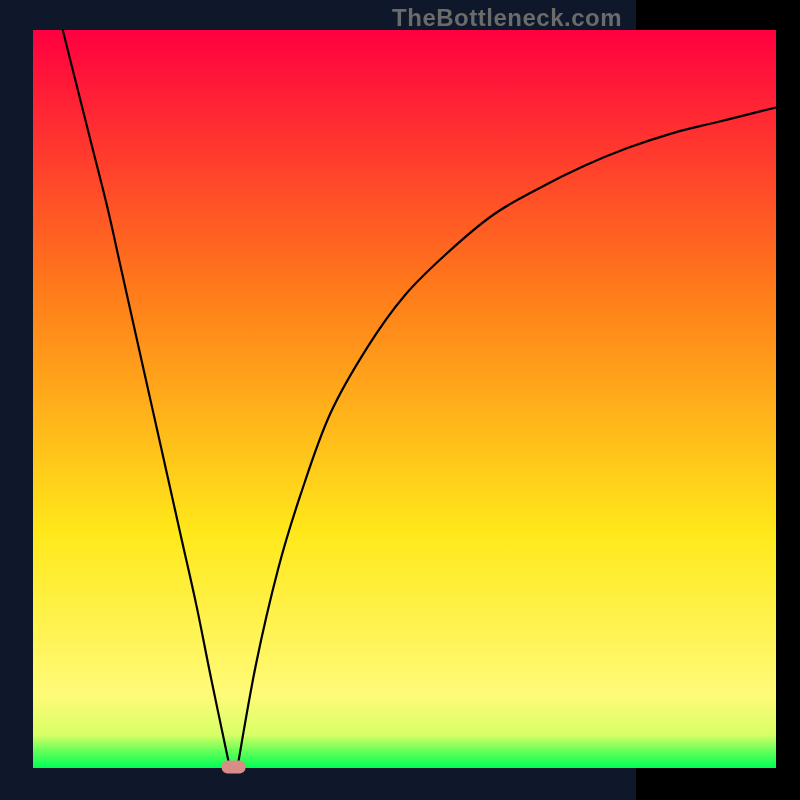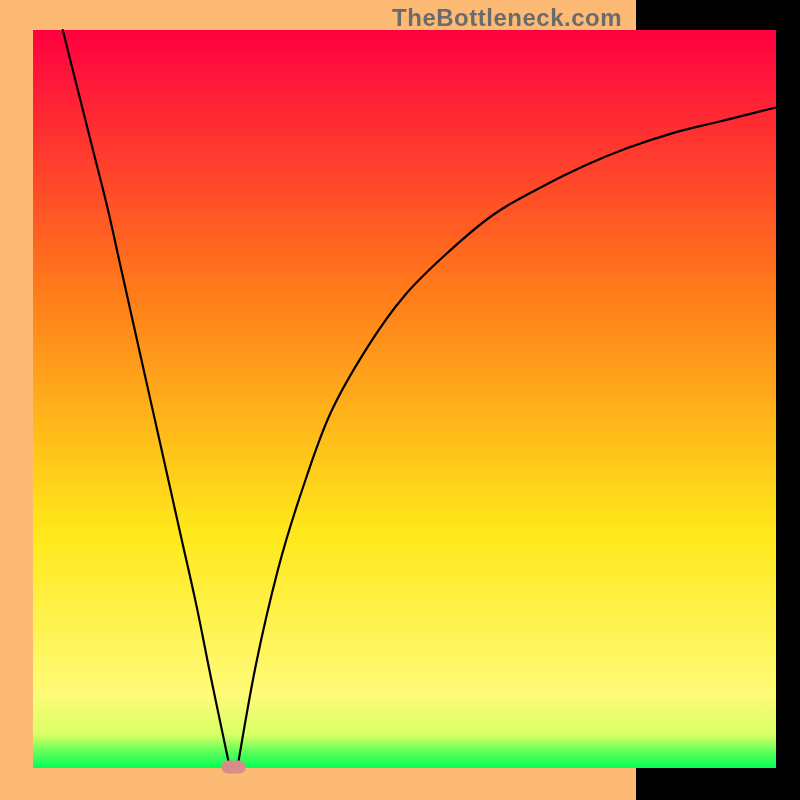--- a/index.html
+++ b/index.html
@@ -7,21 +7,21 @@
     padding: 0;
     width: 800px;
     height: 800px;
     background: #000;
     overflow: hidden;
   }
   .frame {
     position: relative;
     width: 636px;
     height: 800px;
-    background: #fdba74;
+    background: #0f172a;
   }
   .watermark {
     position: absolute;
     top: 4px;
     right: 14px;
     font-family: Arial, Helvetica, sans-serif;
     font-size: 24px;
     font-weight: 600;
     color: #6b6b6b;
     letter-spacing: 0.5px;

